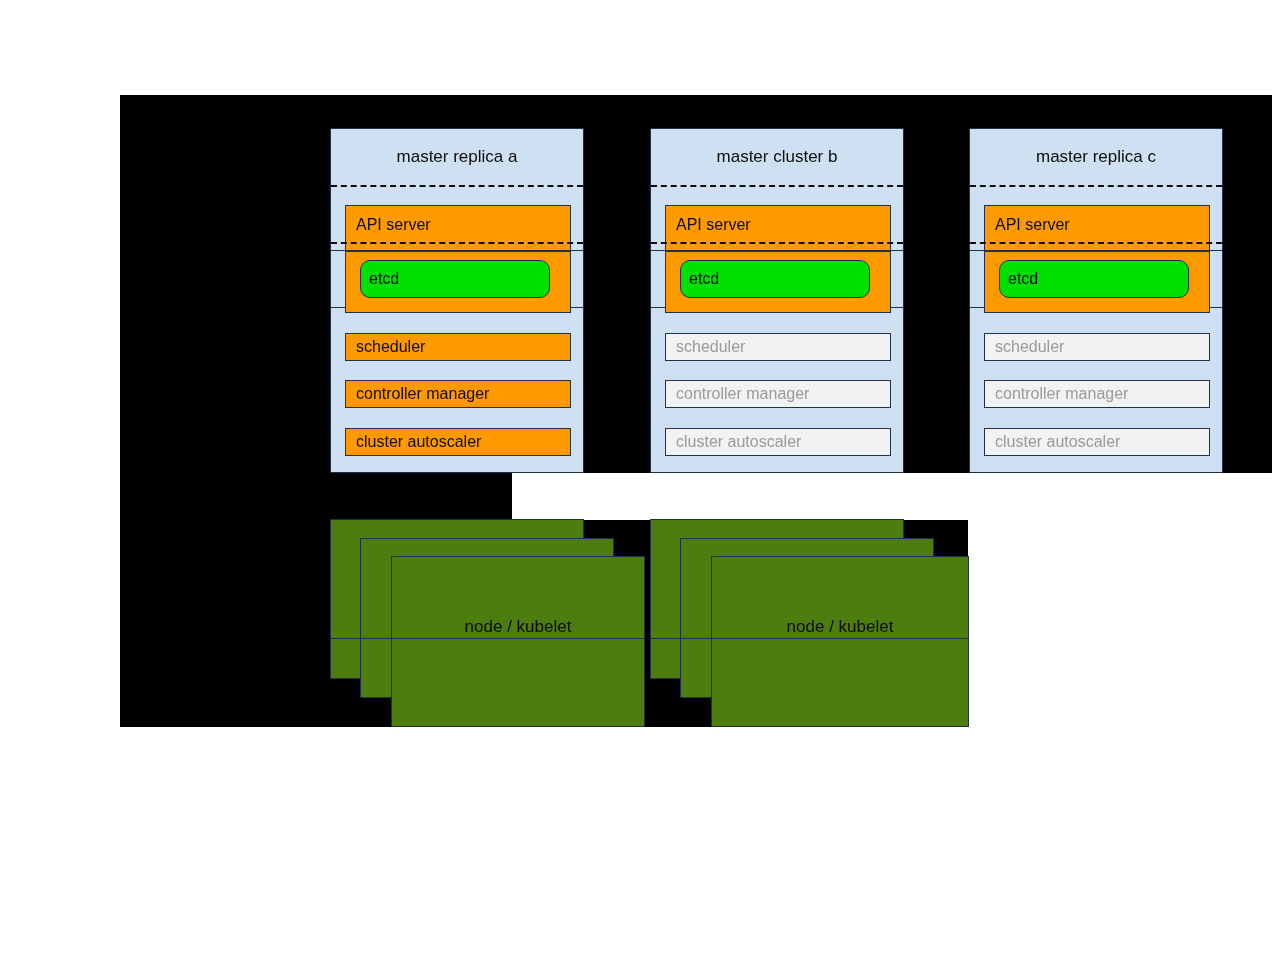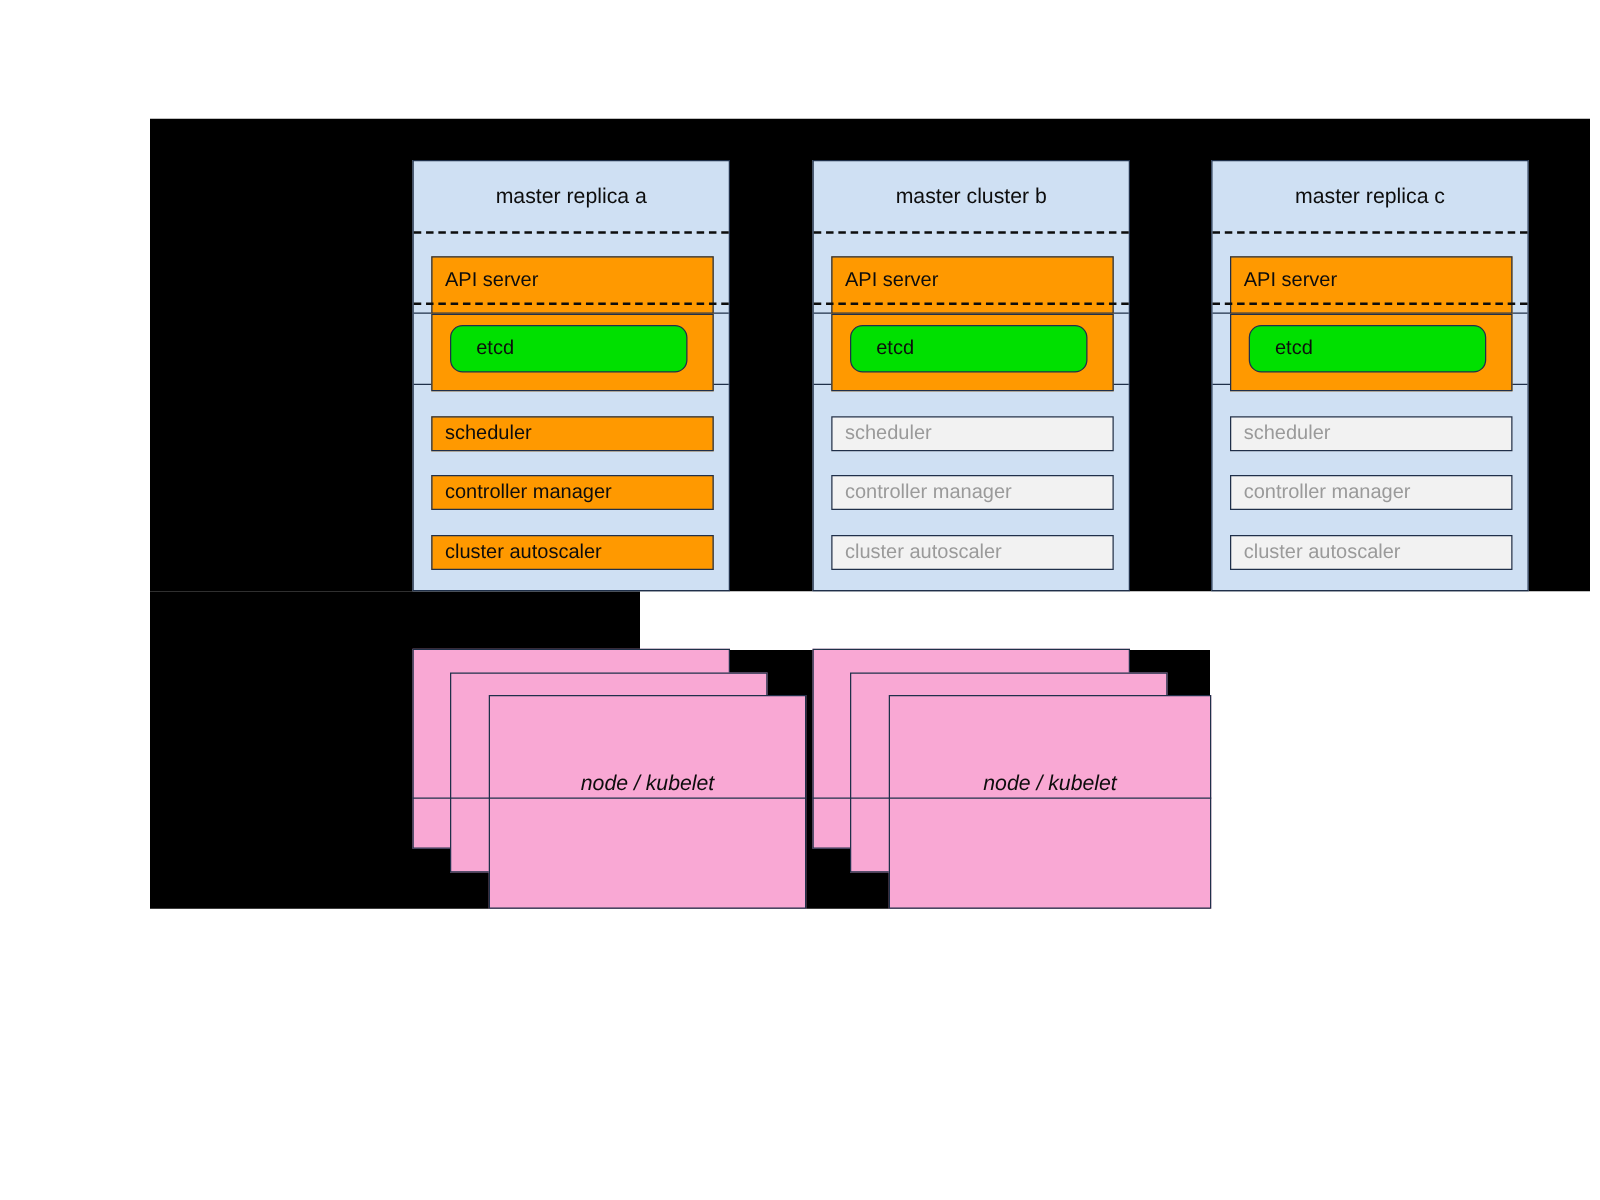--- a/index.html
+++ b/index.html
@@ -109,30 +109,29 @@
   .etcd {
     position: absolute;
     box-sizing: border-box;
     background: #00e000;
     border: 1px solid #20304a;
     border-radius: 10px;
     font-size: 16px;
     color: #0d0d0d;
     display: flex;
     align-items: center;
-    padding-left: 20px;
+    padding-left: 8px;
   }
 
   
   .node-card {
     position: absolute;
     box-sizing: border-box;
-    background: #f9a8d4;
-    border: 1px solid #20304a;
-    font-style: italic;
+    background: #4d7c0f;
+    border: 1px solid #20304a;
   }
   .node-card.front {
     display: flex;
     align-items: flex-start;
     justify-content: center;
   }
   .node-label {
     margin-top: 60px;
     font-size: 17px;
     color: #0d0d0d;

